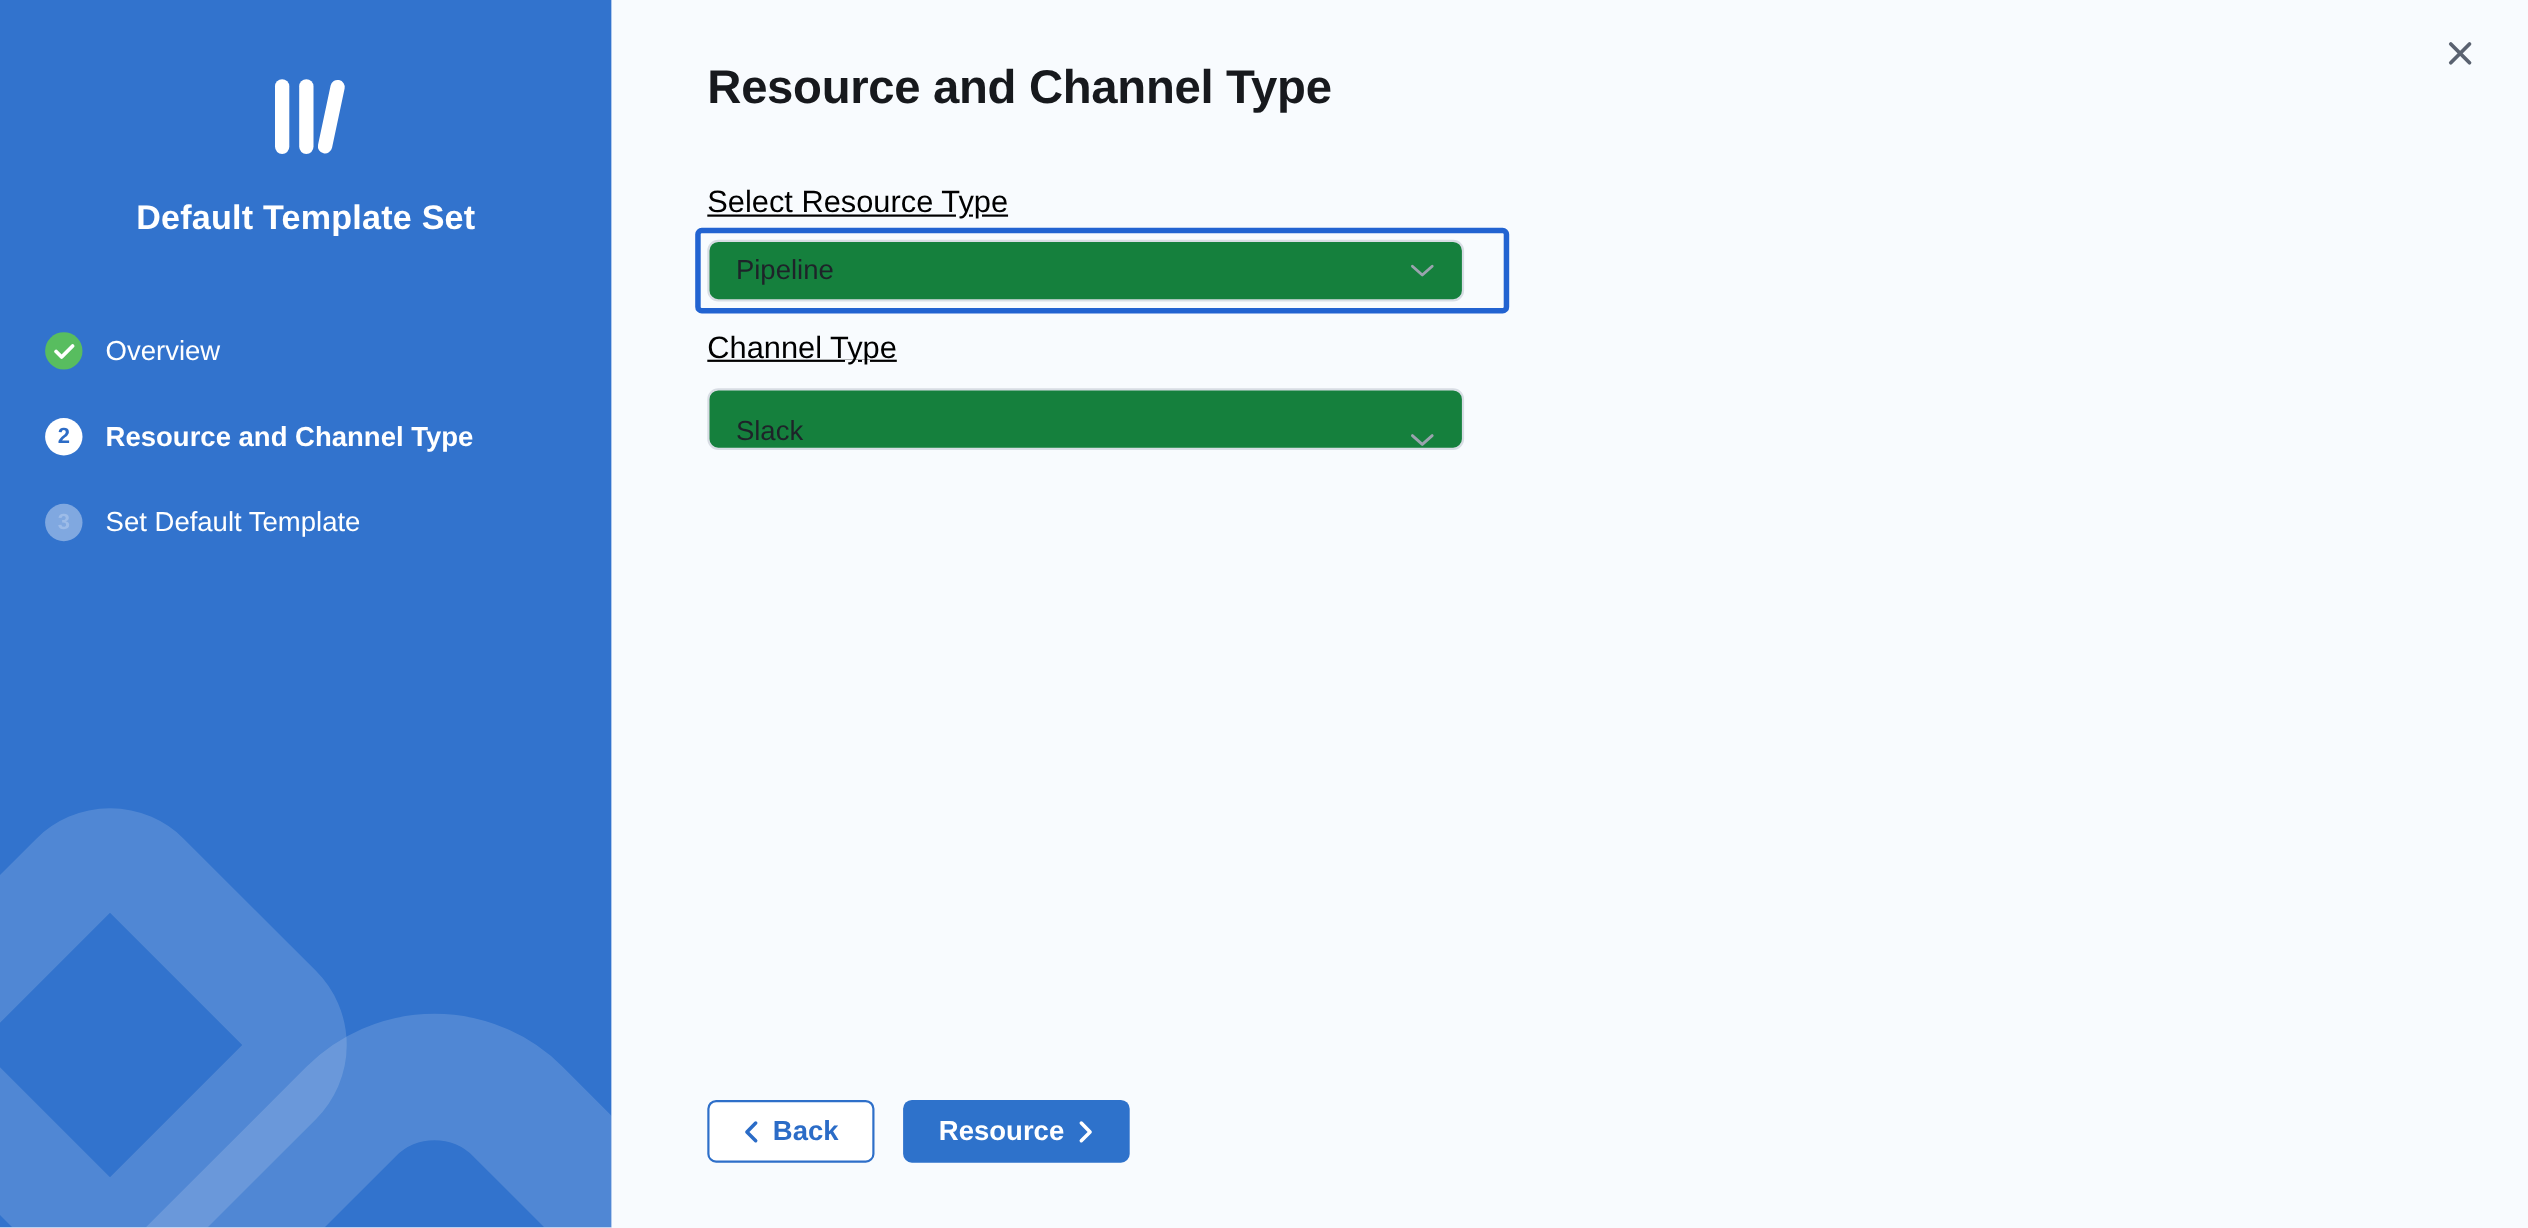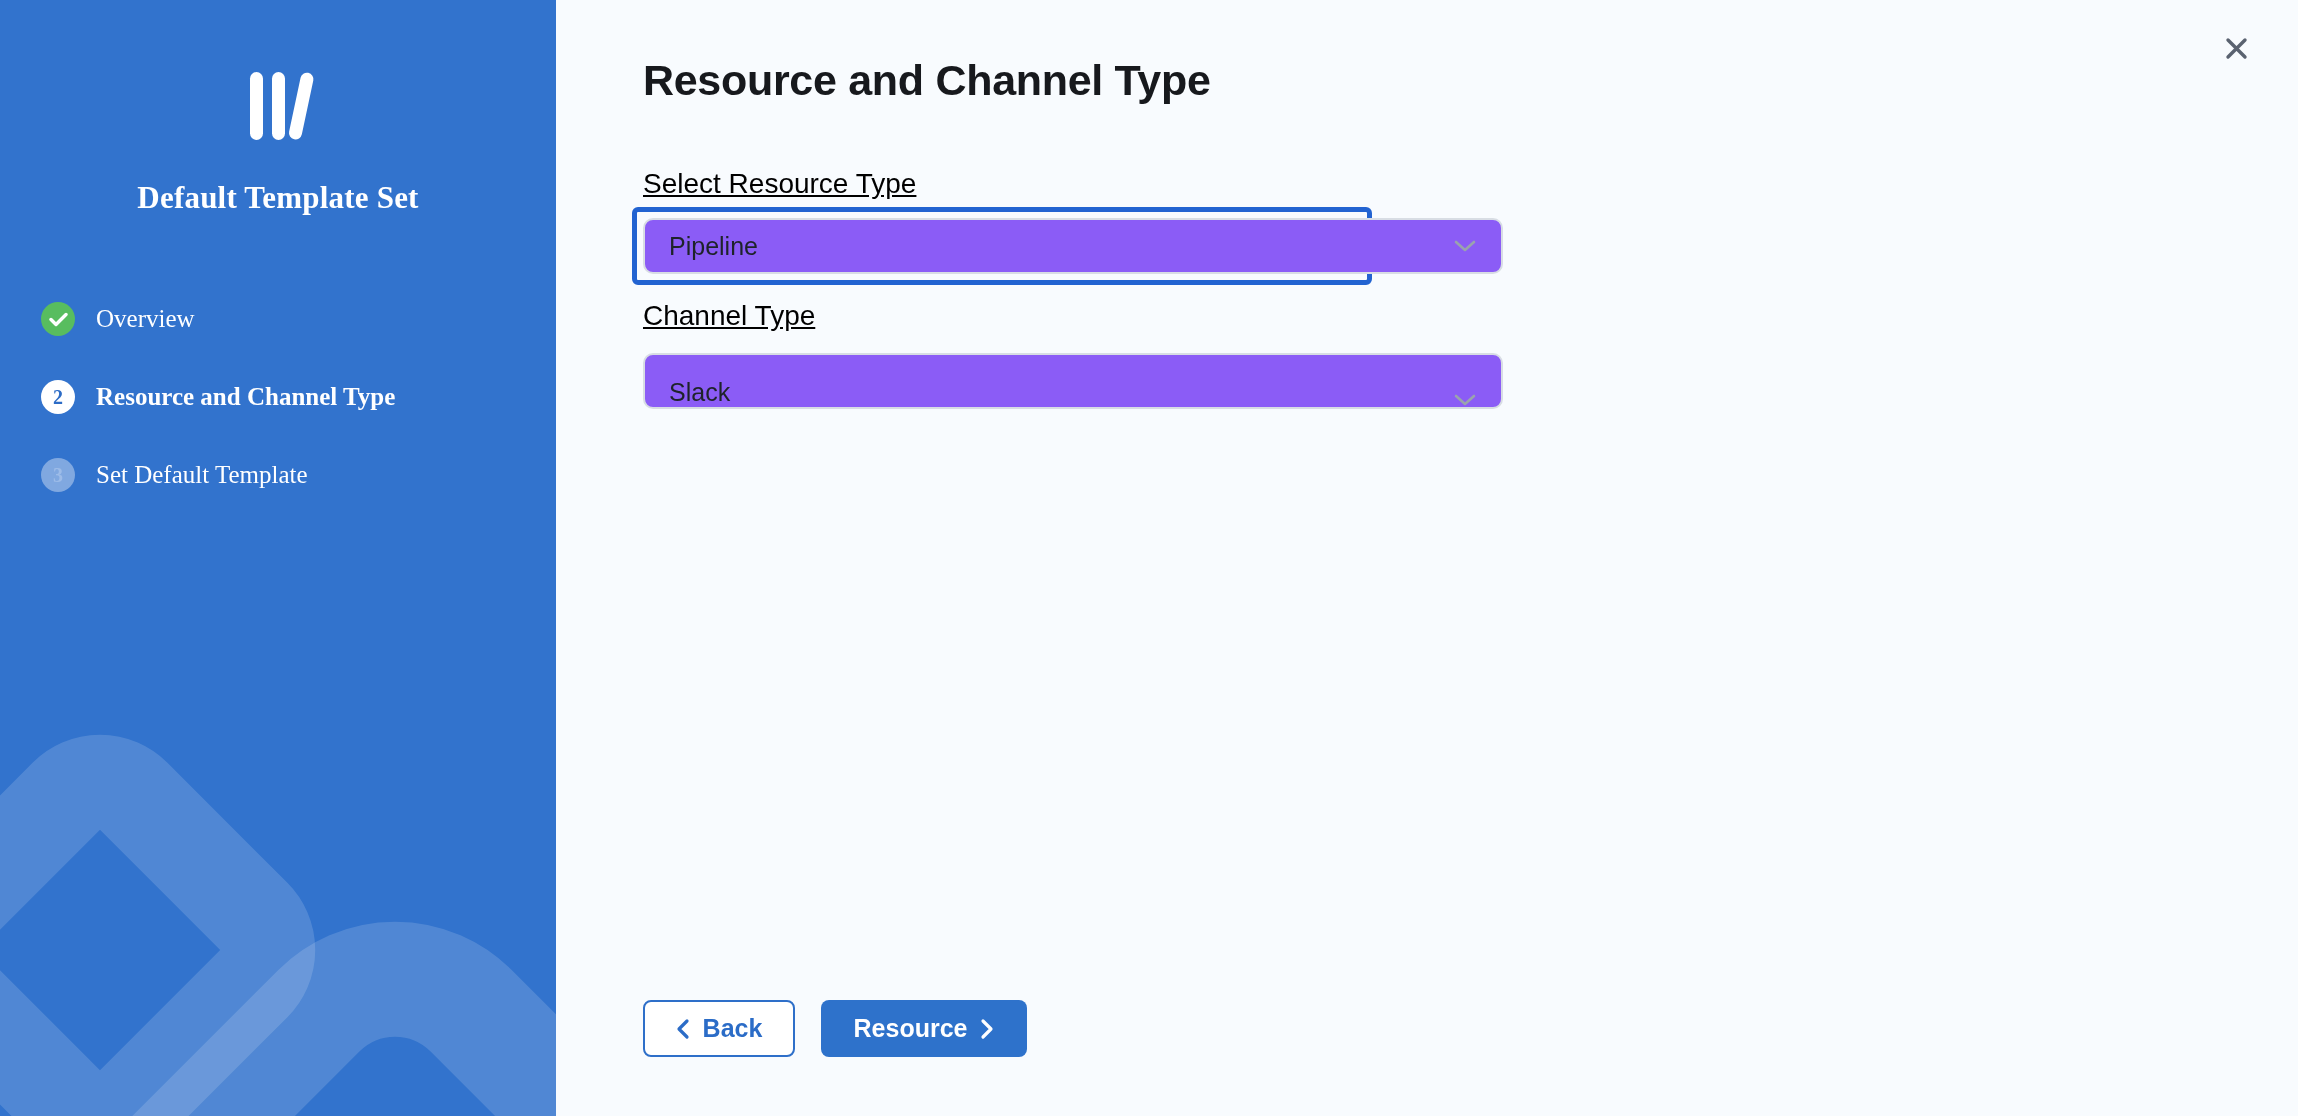--- a/index.html
+++ b/index.html
@@ -29,21 +29,21 @@
   .wm {
     position: absolute;
     box-sizing: border-box;
     border: 95px solid rgba(255,255,255,0.15);
     transform: rotate(45deg);
     pointer-events: none;
   }
   .wm1 { width: 360px; height: 360px; border-radius: 95px;  left: -80px; top: 770px; }
   .wm2 { width: 660px; height: 660px; border-width: 115px; border-radius: 165px; left: 65px; top: 990px; }
 
-  .sidebar-content { position: relative; z-index: 1; font-family: Liberation Serif, serif; }
+  .sidebar-content { position: relative; z-index: 1; }
 
   .logo {
     margin: 72px auto 0;
     width: max-content;
     display: flex;
     gap: 9px;
     height: 68px;
   }
   .logo .bar {
     width: 13px;
@@ -138,23 +138,23 @@
     box-sizing: border-box;
     width: 740px;
     margin-left: -11px;
     margin-top: 8px;
     border: 5px solid #2263d1;
     border-radius: 6px;
     padding: 6px;
   }
   .select {
     box-sizing: border-box;
-    width: 860px;
+    width: 688px;
     height: 56px;
-    background: #8b5cf6;
+    background: #15803d;
     border: 2px solid #d8dde4;
     border-radius: 10px;
     display: flex;
     align-items: center;
     justify-content: space-between;
     padding: 0 24px;
     cursor: pointer;
   }
   .select-value {
     font-size: 25px;

